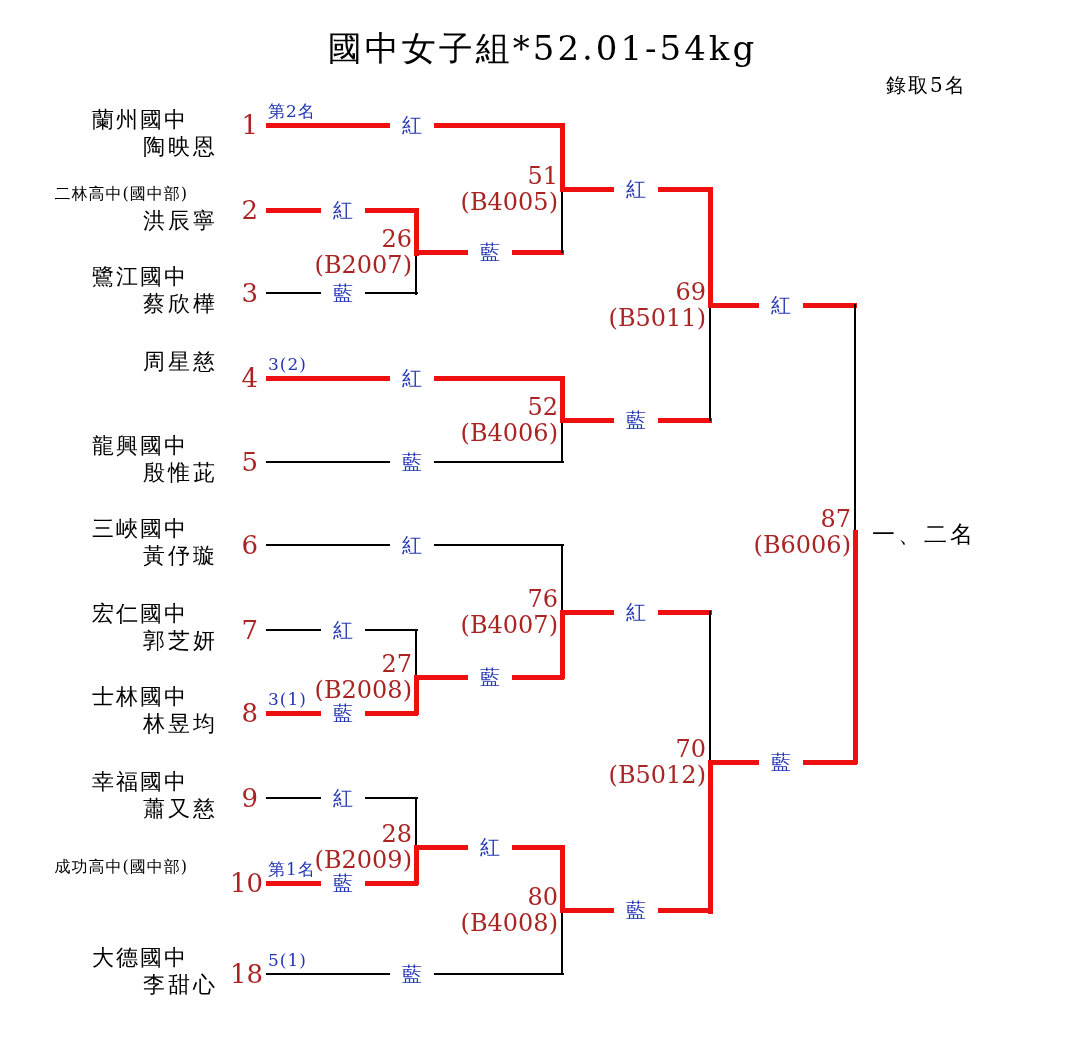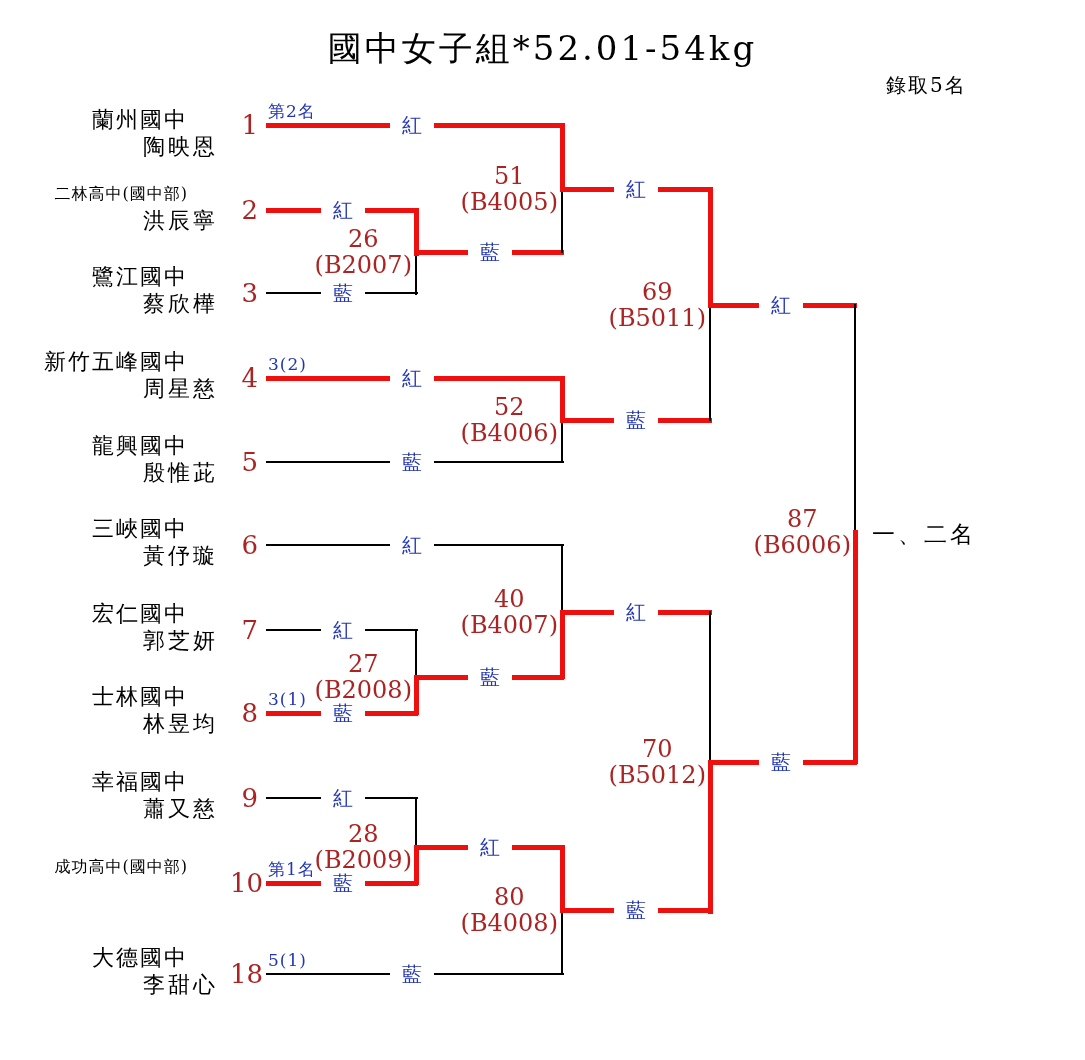--- a/index.html
+++ b/index.html
@@ -18,21 +18,21 @@
   .entry{position:absolute;left:0;width:218px;line-height:27px;font-size:22px;}
   .entry .school{display:block;text-align:right;padding-right:30px;letter-spacing:2px;}
   .entry.small .school{font-size:16px;letter-spacing:1px;}
   .entry .player{display:block;text-align:right;letter-spacing:3px;}
   .seed{position:absolute;left:230px;width:28px;text-align:right;font-size:26px;
         line-height:28px;color:var(--number_red);}
   .ann{position:absolute;left:268px;font-size:17px;line-height:22px;
        color:var(--label_blue);letter-spacing:1px;z-index:3;}
   .corner{position:absolute;width:44px;text-align:center;font-size:20px;line-height:24px;
           color:var(--label_blue);background:#fff;z-index:3;}
-  .mlabel{position:absolute;text-align:center;color:var(--number_red);
+  .mlabel{position:absolute;text-align:right;color:var(--number_red);
           font-size:24px;line-height:26px;z-index:2;}
   .mlabel span{display:block;}
 </style>
 </head>
 <body>
 
 <div id="canvas">
 
   <div class="title">國中女子組*52.01-54kg</div>
   <div class="note">錄取5名</div>
@@ -56,21 +56,20 @@
 
   <div class="entry" style="top:263px">
     <span class="school">鷺江國中</span>
     <span class="player">蔡欣樺</span>
   </div>
   <div class="seed" style="top:279px">3</div>
   <div class="hl" style="left:266px;top:292px;width:152px"></div>
   <div class="corner" style="left:321px;top:281px">藍</div>
 
   <div class="entry" style="top:348px">
-    <span class="school">新竹五峰國中</span>
     <span class="player">周星慈</span>
   </div>
   <div class="seed" style="top:364px">4</div>
   <div class="ann" style="top:353px">3(2)</div>
   <div class="hl red" style="left:266px;top:376px;width:298px"></div>
   <div class="corner" style="left:390px;top:366px">紅</div>
 
   <div class="entry" style="top:432px">
     <span class="school">龍興國中</span>
     <span class="player">殷惟茈</span>
@@ -172,21 +171,21 @@
   <div class="mlabel" style="right:527px;top:394px">
     <span>52</span>
     <span>(B4006)</span>
   </div>
 
   <div class="vl" style="left:561px;top:544px;height:70px"></div>
   <div class="vl red" style="left:560px;top:610px;height:69px"></div>
   <div class="hl red" style="left:560px;top:610px;width:152px"></div>
   <div class="corner" style="left:614px;top:600px">紅</div>
   <div class="mlabel" style="right:527px;top:586px">
-    <span>40</span>
+    <span>76</span>
     <span>(B4007)</span>
   </div>
 
   <div class="vl" style="left:561px;top:908px;height:67px"></div>
   <div class="vl red" style="left:560px;top:845px;height:67px"></div>
   <div class="hl red" style="left:560px;top:908px;width:152px"></div>
   <div class="corner" style="left:614px;top:898px">藍</div>
   <div class="mlabel" style="right:527px;top:884px">
     <span>80</span>
     <span>(B4008)</span>

